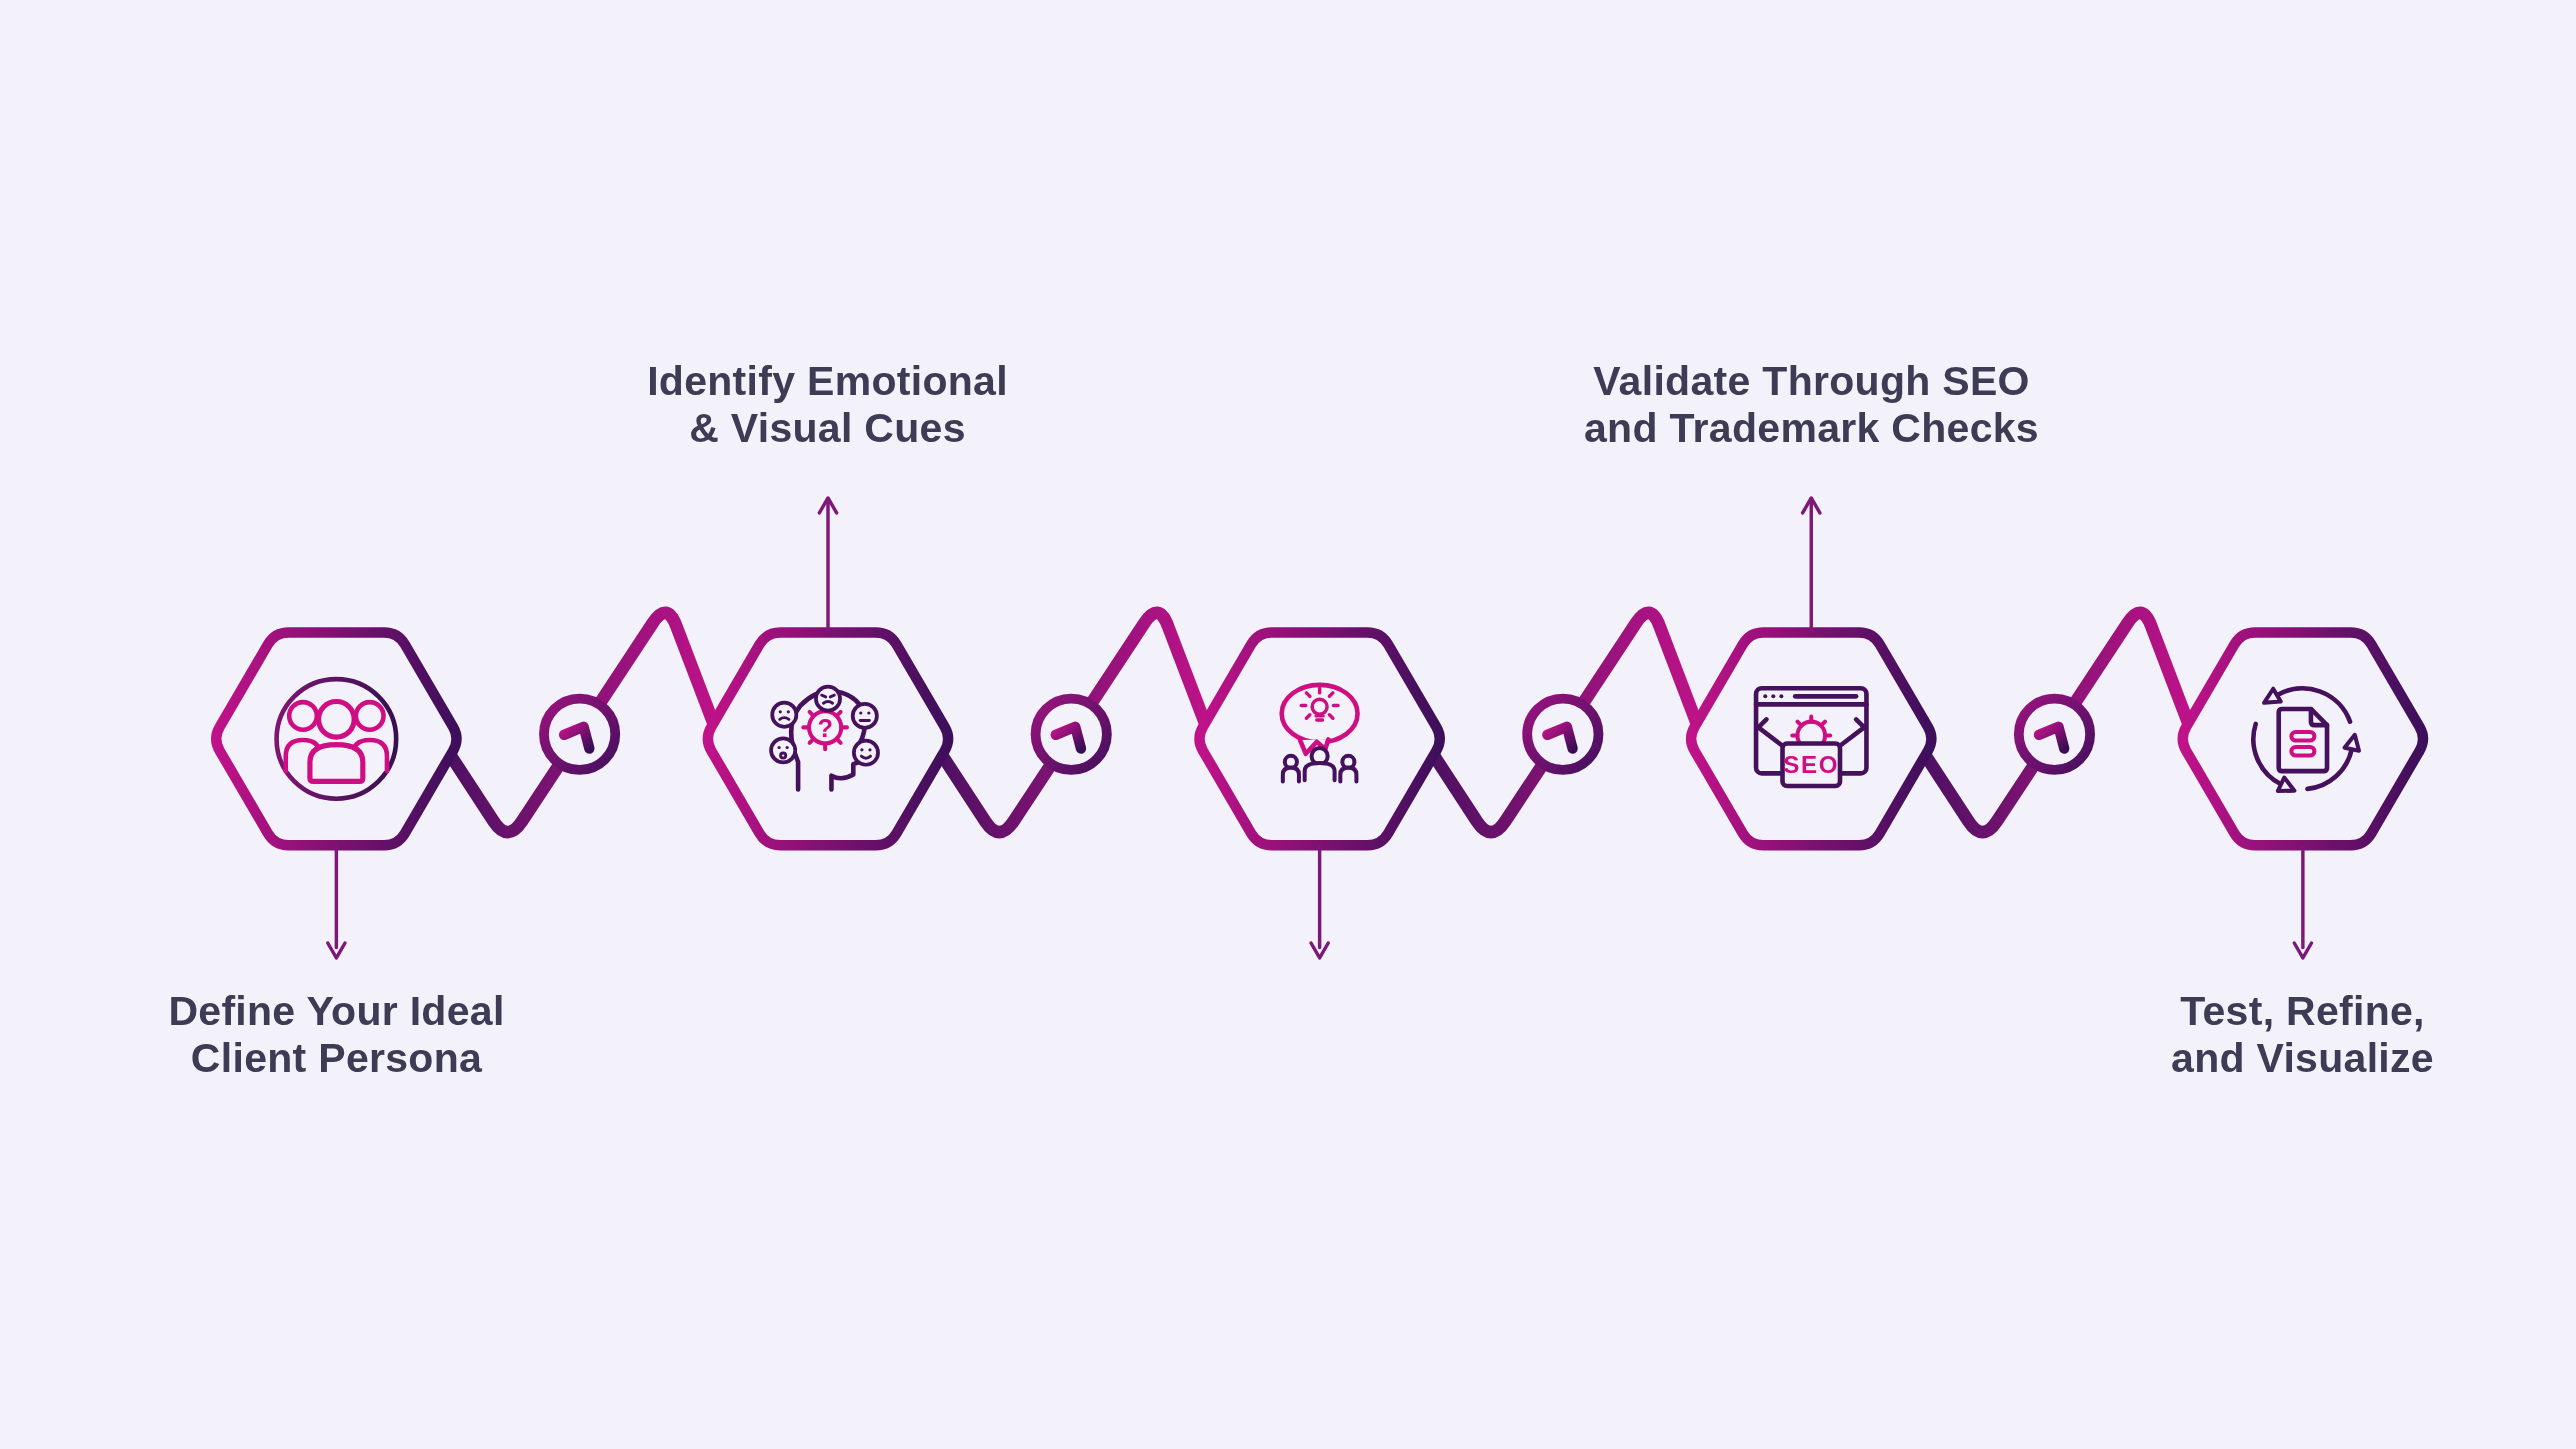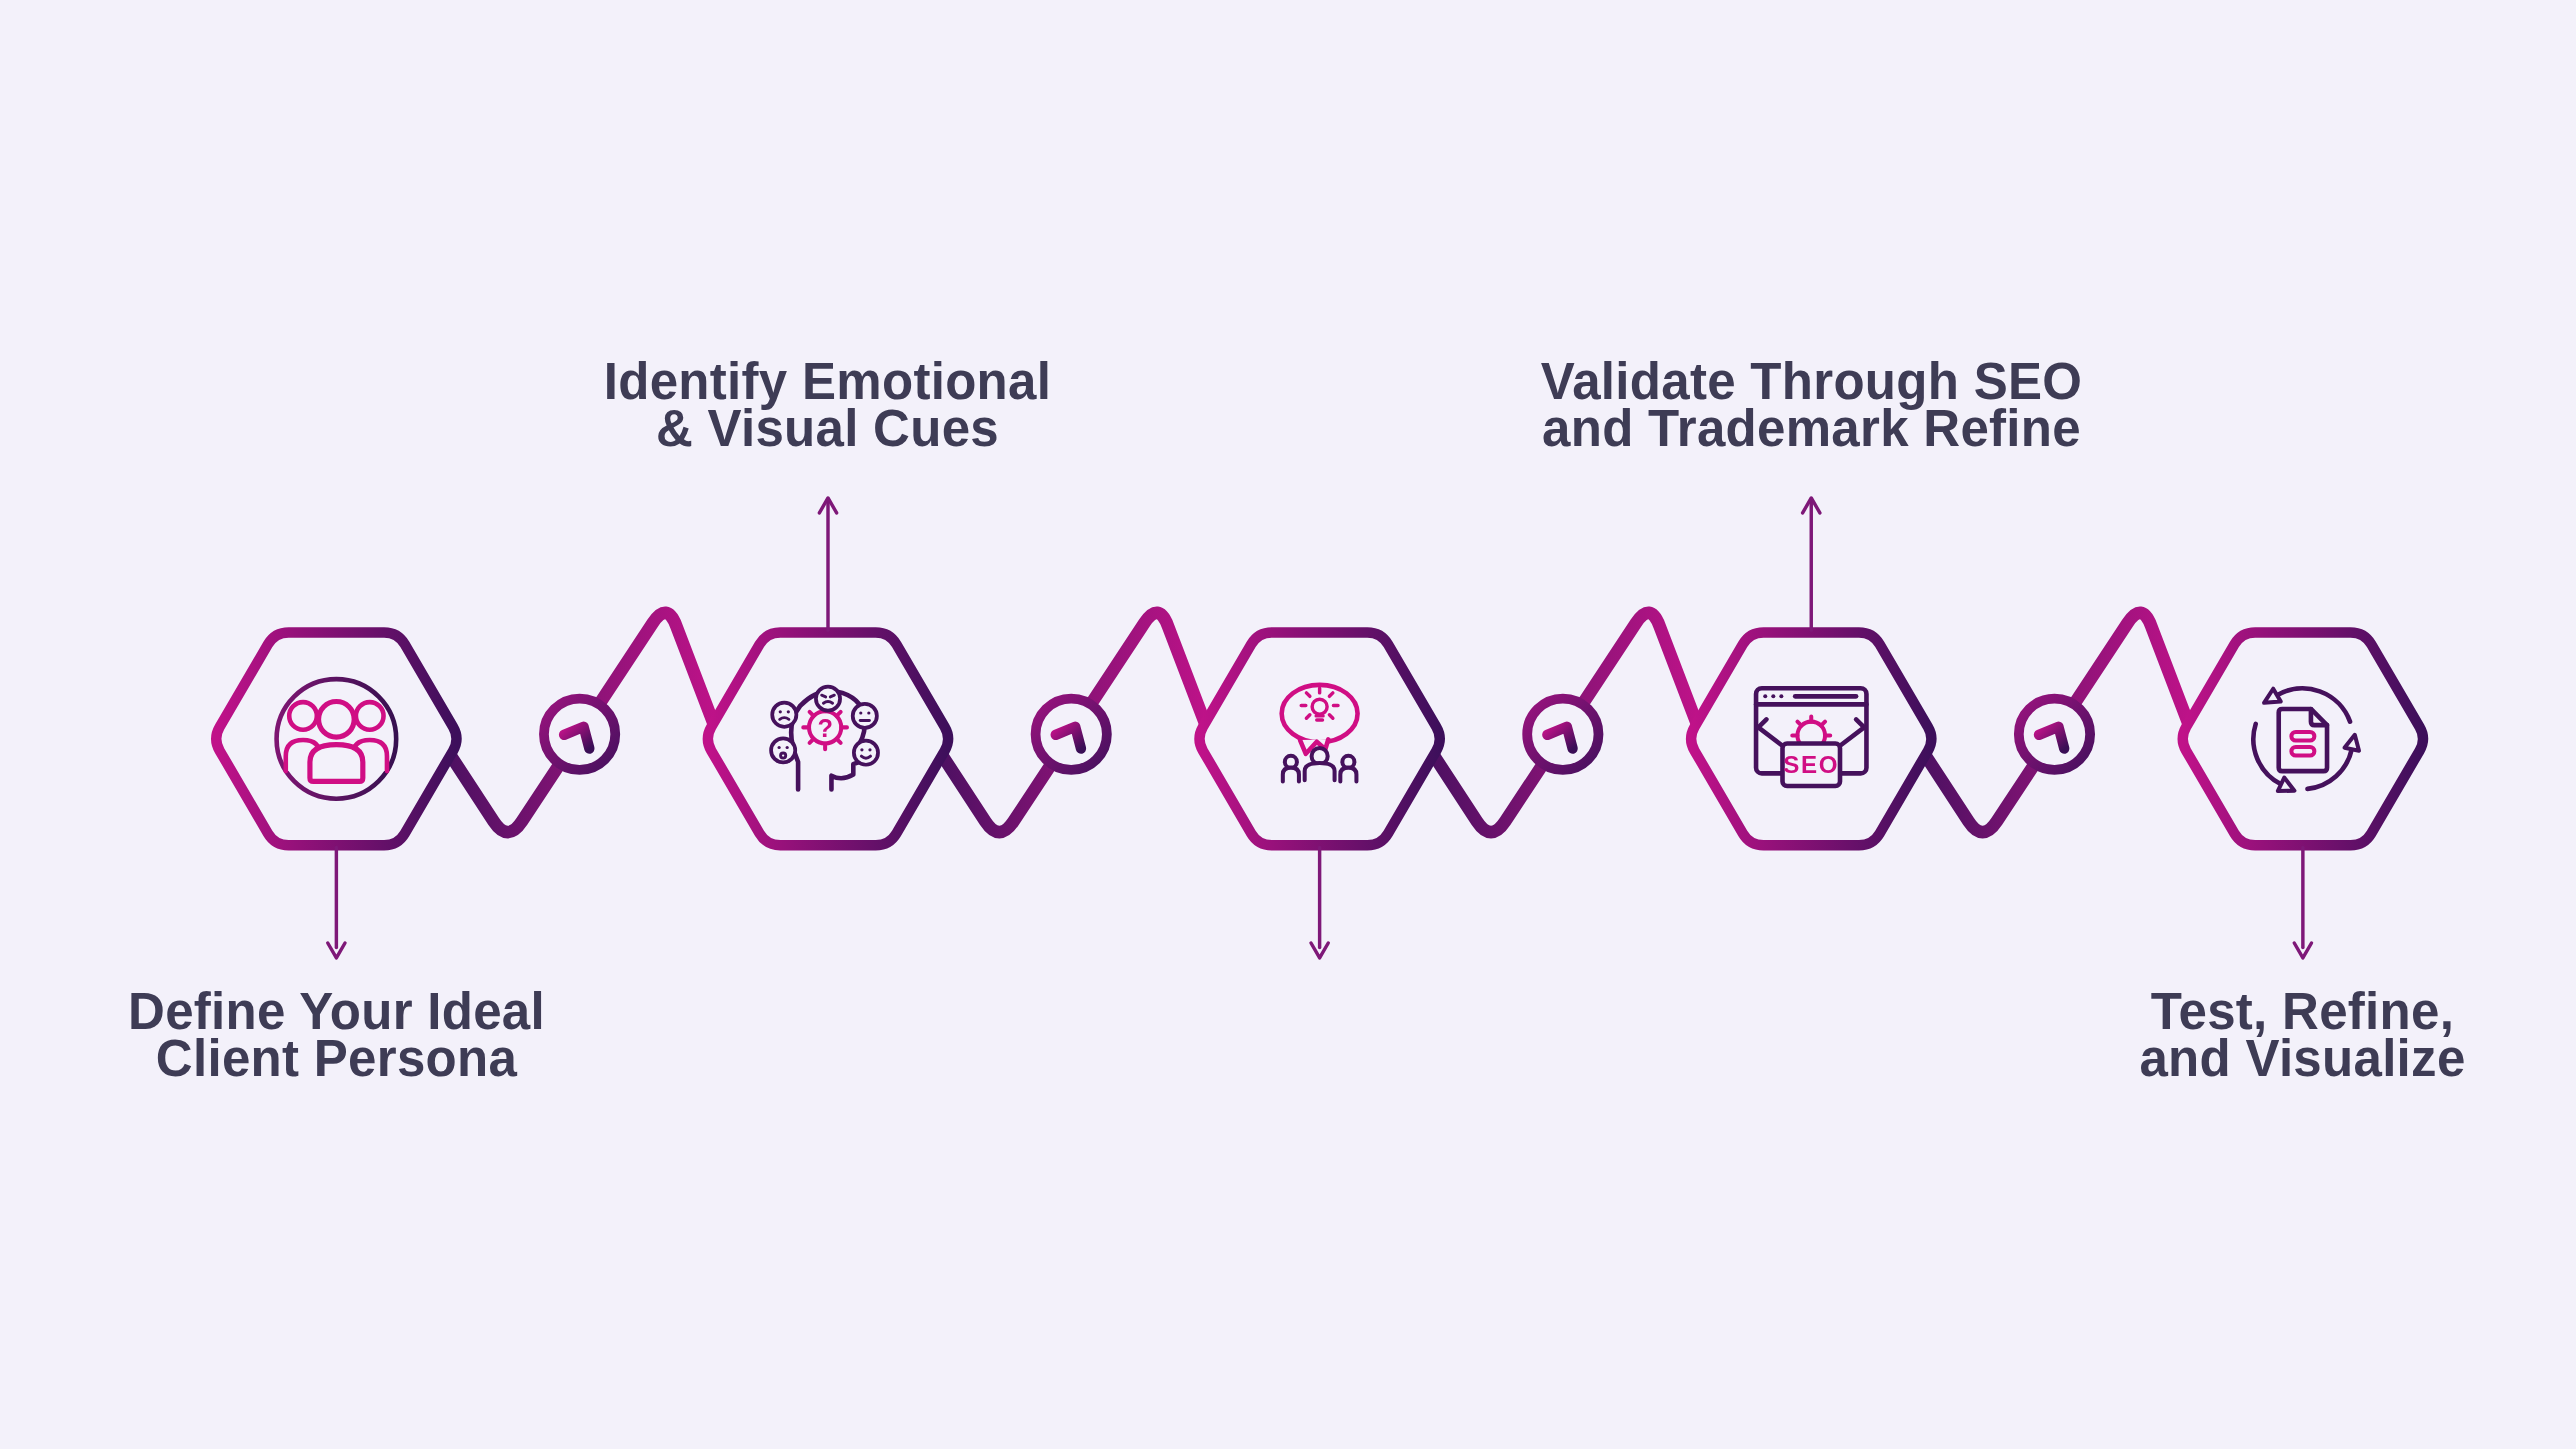--- a/index.html
+++ b/index.html
@@ -4,21 +4,21 @@
 <style>
   html,body { margin:0; padding:0; background:#F3F1FA; }
   .canvas {
     position:relative; width:2576px; height:1449px;
     background:#F3F1FA; overflow:hidden;
     font-family:"Liberation Sans", sans-serif;
   }
   .scene { position:absolute; left:0; top:0; }
   .label {
     position:absolute; width:805px; text-align:center;
-    font-size:51px; line-height:47px; font-weight:700;
+    font-size:41px; line-height:47px; font-weight:700;
     color:#3E3C55; letter-spacing:0.3px; white-space:pre-line;
   }
   .seo-text { font-family:"Liberation Sans", sans-serif; font-weight:700; }
 </style>
 </head>
 <body>
 
 <div class="canvas">
 
 <svg class="scene" width="2576" height="1449" viewBox="0 0 4480 2520">
@@ -217,18 +217,18 @@
       <path d="M 3990 1640 L 4005 1666 L 4020 1640" stroke-width="6"></path>
     </g>
   </g>
 </svg>
 
 <div class="label" style="left:-66px; top:988px;">Define Your Ideal
 Client Persona</div>
 <div class="label" style="left:425px;  top:358px;">Identify Emotional
 &amp; Visual Cues</div>
 <div class="label" style="left:1409px; top:358px;">Validate Through SEO
-and Trademark Refine</div>
+and Trademark Checks</div>
 <div class="label" style="left:1900px; top:988px;">Test, Refine,
 and Visualize</div>
 
 </div>
 
 
 </body></html>

